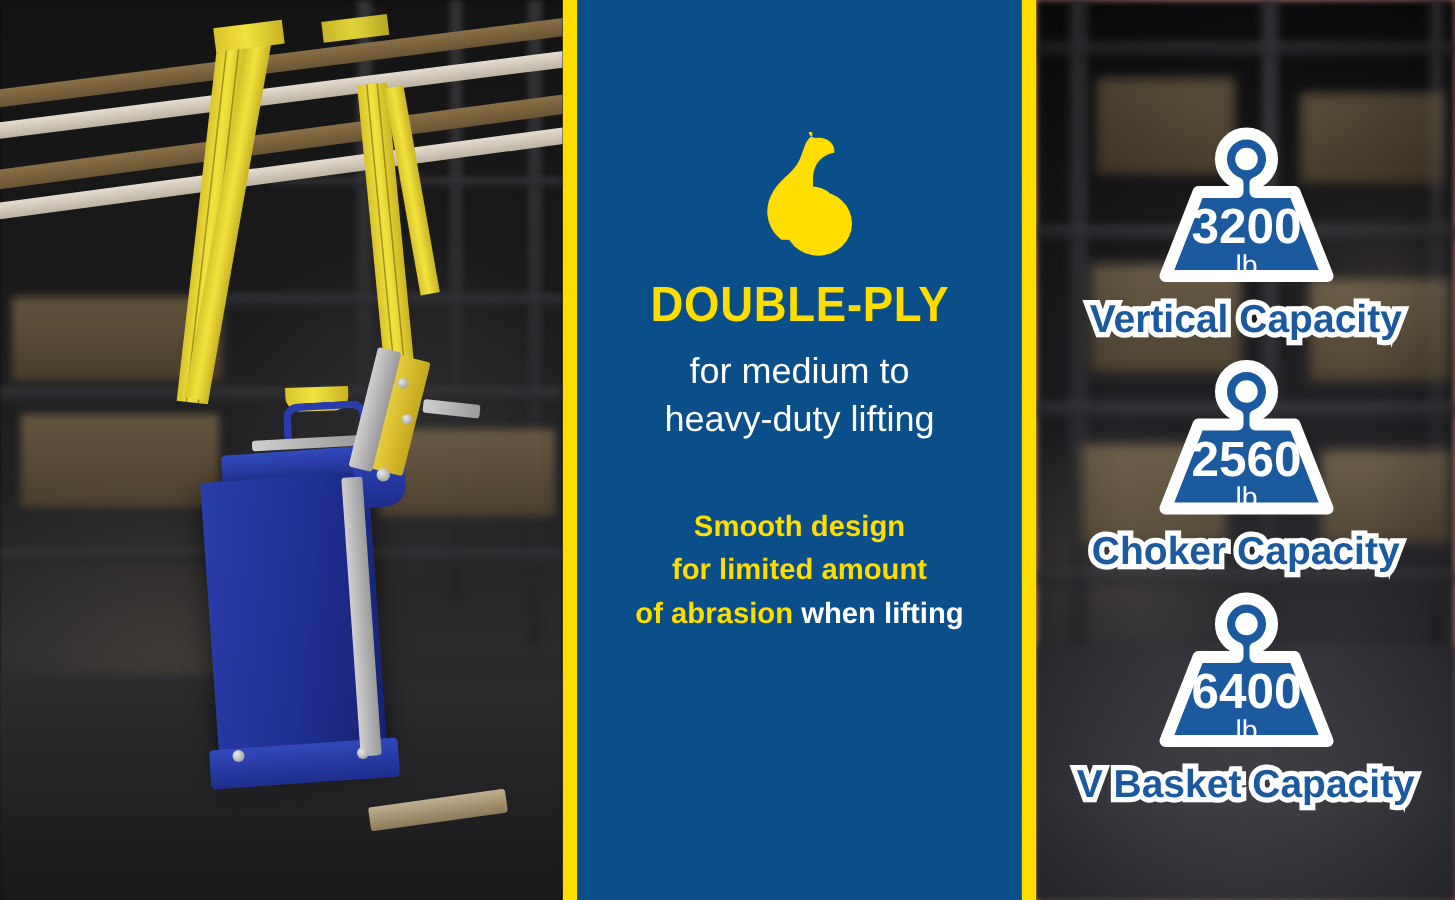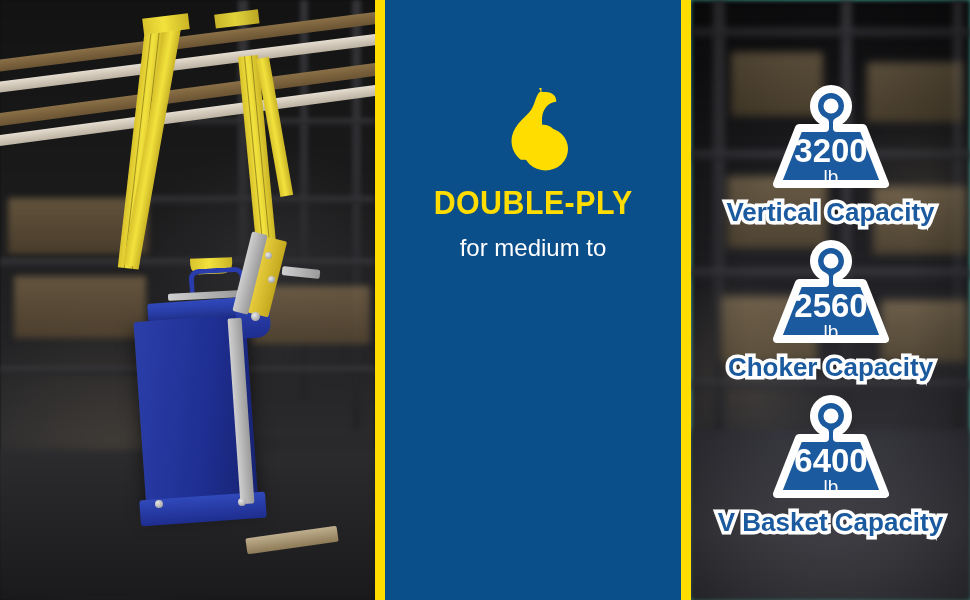--- a/index.html
+++ b/index.html
@@ -157,21 +157,21 @@
     max-width:282px;
   }
   .smooth-block .wht { color:#ffffff; font-weight:bold; }
 
   
   .photo-right {
     flex:1 1 auto;
     position:relative;
     height:600px;
     overflow:hidden;
-    background:#5eead4;
+    background:#fca5a5;
   }
   .wh2-bg {
     position:absolute; inset:0;
     background:
       radial-gradient(ellipse 45% 22% at 18% 62%, rgba(150,130,100,.22), transparent 70%),
       radial-gradient(ellipse 40% 18% at 85% 30%, rgba(140,125,100,.18), transparent 70%),
       linear-gradient(180deg,#0e0e10 0%,#1b1b1e 28%,#232327 52%,#303034 74%,#3a3a3e 100%);
     filter:blur(2px);
   }
   .rack2 {
@@ -290,22 +290,28 @@
     <svg class="bicep-icon" viewBox="0 0 72 88">
       <path fill="#ffdd00" d="M44.5 2.5c-2.6 1.6-4.1 4.3-5.2 7.1-1.6 4.1-2.6 8.5-5.1 12.2-2.8 4.3-7 7.4-10.5 11.1-4 4.2-7.3 9.2-8.6 14.9-1.1 4.8-.6 9.9 1.3 14.4 1.6 3.8 4.2 7.1 7.4 9.6l16.5.2c-4.6-2.3-8.5-6.2-10.3-11.1-1.3-3.5-1.2-7.6.6-10.9 1.8-3.4 5.2-5.7 8.9-6.6 1.9-.5 3.9-.6 5.8-.4l-.3-9.6c-.2-4.2.4-8.6 2.6-12.2 1.8-3.1 4.8-5.4 8.1-6.6 1.1-.4 2.3-.7 3.5-.8.3-2.5-.6-5.1-2.4-6.9-2-2-4.9-2.9-7.7-3-1.6 0-3.2.2-4.6-.5-1.3-.6-2.2-1.9-2.3-3.3 0 0 1.3-1.8 2.3-1.6z"></path>
       <ellipse fill="#ffdd00" cx="48.5" cy="61" rx="22.5" ry="21.5"></ellipse>
       <path fill="#ffdd00" d="M26 44c6-6 15-9 23-7 2.4.6 4.8 1.7 6.7 3.3l-1.8 12.4c-3.2-3-7.6-4.6-12-4.4-5.5.2-10.8 3-14 7.4L26 44z"></path>
     </svg>
 
     <div class="headline">DOUBLE-PLY</div>
 
     <div class="subhead">
       <span>for </span><b>medium to</b><br>
-    </div>
-
+      <b>heavy-duty lifting</b>
+    </div>
+
+    <div class="smooth-block">
+      <span>Smooth design</span><br>
+      <span>for limited amount</span><br>
+      <span>of abrasion</span><span class="wht"> when lifting</span>
+    </div>
   </div>
 
   <div class="divider"></div>
 
   <div class="photo-right">
     <div class="wh2-bg"></div>
     <div class="rack2" style="left:22px;top:0;width:12px;height:470px;"></div>
     <div class="rack2" style="left:150px;top:0;width:11px;height:450px;"></div>
     <div class="rack2" style="left:262px;top:0;width:10px;height:430px;"></div>
     <div class="rack2" style="left:0;top:28px;width:280px;height:9px;"></div>

